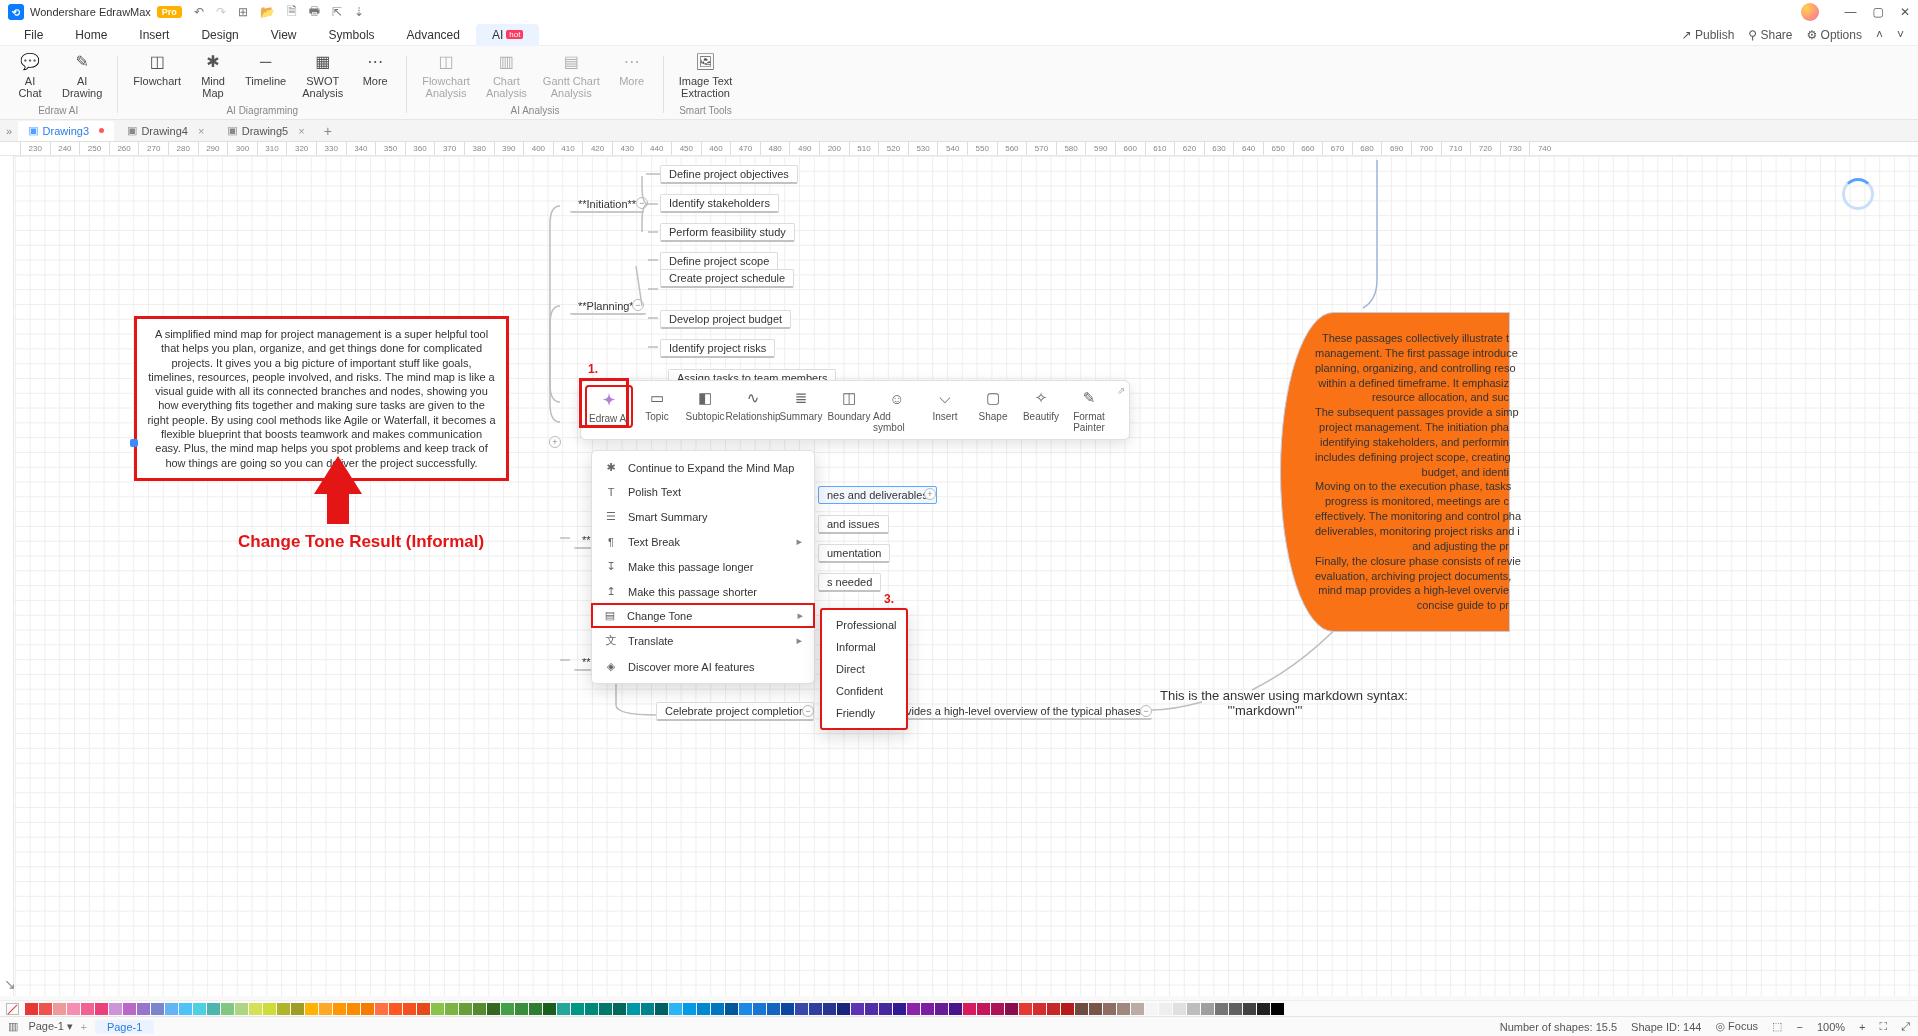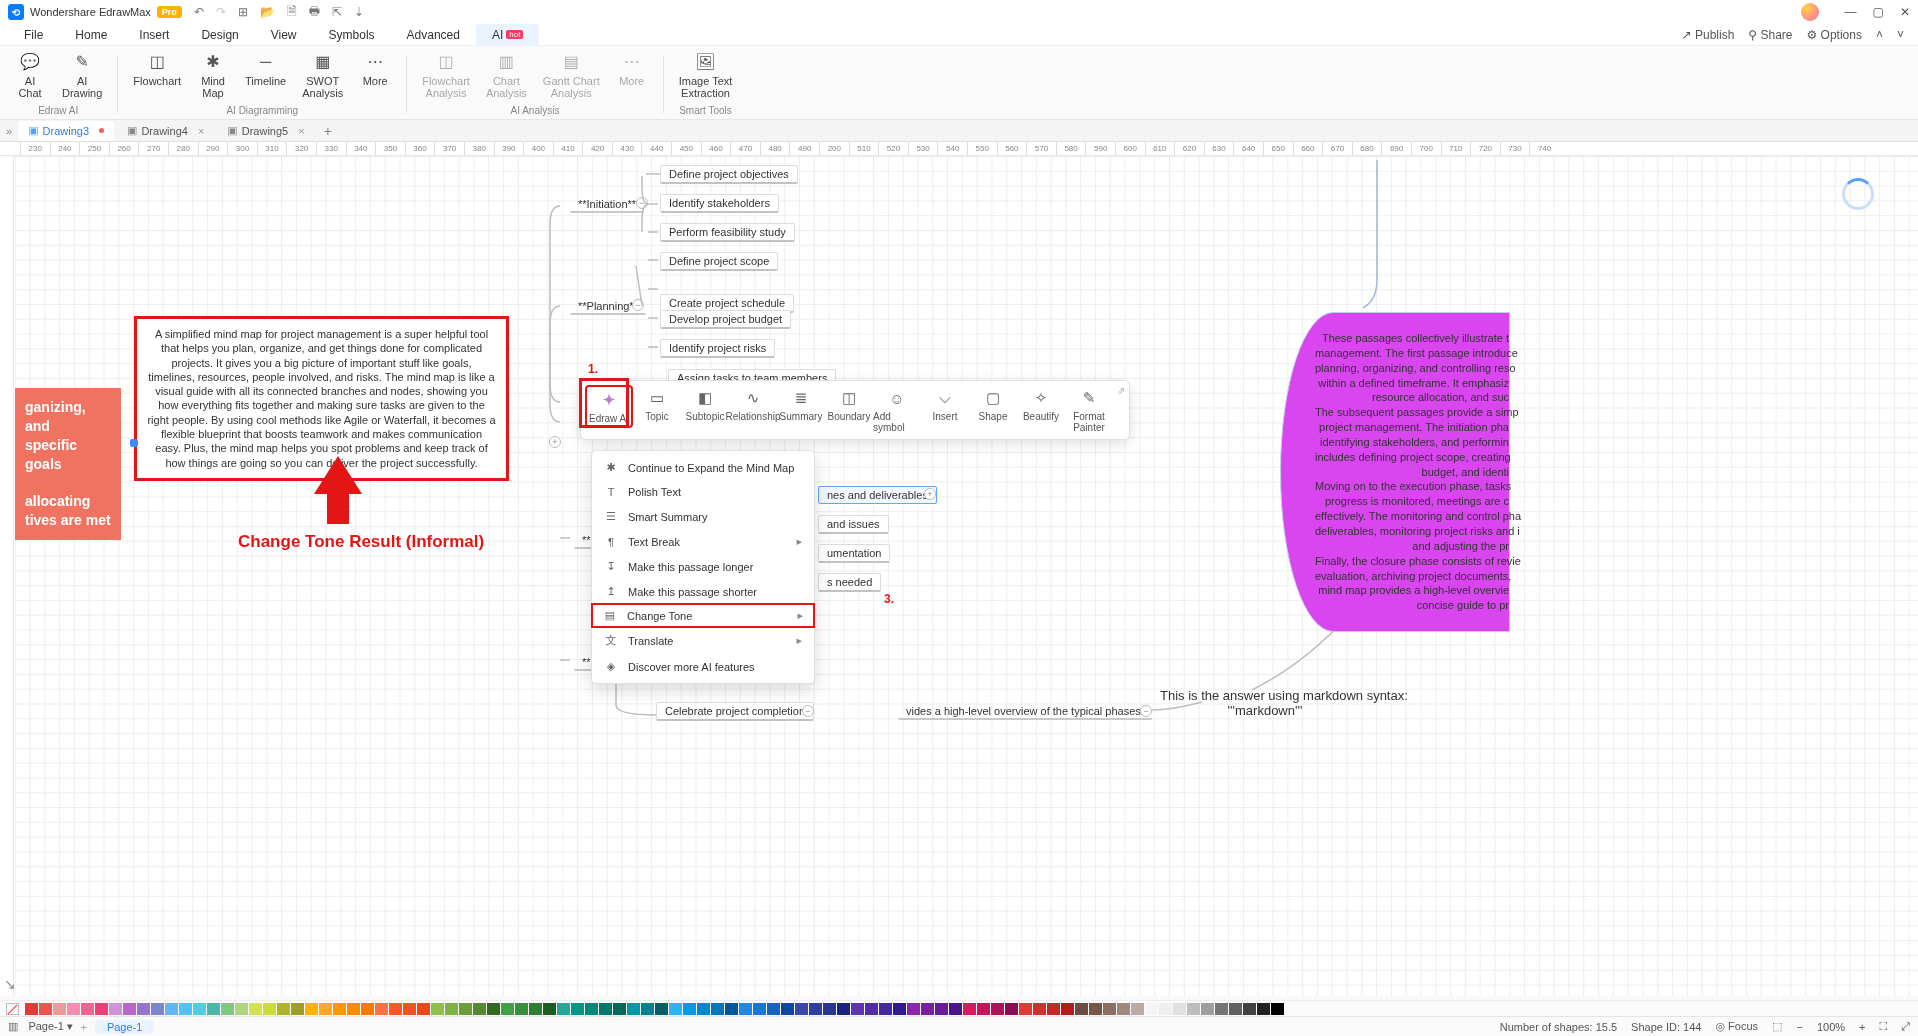--- a/index.html
+++ b/index.html
@@ -78,21 +78,21 @@
 .aidrop { position:absolute; background:#fff; border:1px solid #e0e0e0; border-radius:5px; box-shadow:0 6px 18px rgba(0,0,0,.15); font-size:11px; color:#333; width:224px; padding:4px 0;}
 .aidrop .row { display:flex; align-items:center; padding:6px 12px; gap:10px;}
 .aidrop .row .aicon { width:14px; text-align:center; color:#666;}
 .aidrop .row .arr { margin-left:auto; color:#888;}
 .aidrop .row.hl { border:2px solid #e41515; margin:-1px; padding:4px 10px;}
 
 .tonedrop { position:absolute; background:#fff; border:2px solid #e41515; border-radius:3px; box-shadow:0 6px 18px rgba(0,0,0,.15); font-size:11px; color:#333; width:88px; padding:4px 0;}
 .tonedrop .trow { padding:5px 14px; }
 
 
-.bubble { position:absolute; border:1px solid #bfcfe8; border-radius:80px 0 0 80px / 240px 0 0 240px; padding:18px 0 18px 34px; font-size:11px; color:#333; line-height:1.35; background:#d946ef;}
+.bubble { position:absolute; border:1px solid #bfcfe8; border-radius:80px 0 0 80px / 240px 0 0 240px; padding:18px 0 18px 34px; font-size:11px; color:#333; line-height:1.35; background:#f97316;}
 .ansnote { position:absolute; font-size:13px; color:#333; text-align:center;}
 
 
 .colorstrip { position:absolute; left:0; right:0; bottom:20px; height:16px; display:flex; align-items:center; padding:0 6px; background:#fbfbfb; border-top:1px solid #eee;}
 .sw { width:13px;height:12px; margin-right:1px;}
 .noclr { width:13px;height:12px;border:1px solid #bbb;position:relative;margin-right:6px;}
 .noclr:after { content:""; position:absolute; left:-1px;right:-1px;top:50%;border-top:1px solid #e33;transform:rotate(-45deg);}
 
 
 .status { position:absolute; left:0;right:0;bottom:0;height:20px;background:#fafafa;border-top:1px solid #e4e4e4;display:flex;align-items:center;font-size:11px;color:#555;padding:0 8px;}
@@ -309,24 +309,20 @@
       <div class="tick">720</div>
       <div class="tick">730</div>
       <div class="tick">740</div>
     </div>
 </div>
 
 <div class="canvas-wrap">
   <div class="canvas"></div>
   <div class="vruler"></div>
 
-  <div class="orangebox" style="left:15px;top:232px;width:106px;">
-    <span>ganizing, and</span><br><span>specific goals</span><br><br>
-    <span>allocating</span><br><span>tives are met</span>
-  </div>
 
   <div class="seltext" style="left:134px;top:160px;width:375px;">
     <span>A simplified mind map for project management is a super helpful tool that helps you plan, organize, and get things done for complicated projects. It gives you a big picture of important stuff like goals, timelines, resources, people involved, and risks. The mind map is like a visual guide with all its connected branches and nodes, showing you how everything fits together and making sure tasks are given to the right people. By using cool methods like Agile or Waterfall, it becomes a flexible blueprint that boosts teamwork and makes communication easy. Plus, the mind map helps you spot problems and keep track of how things are going so you can deliver the project successfully.</span>
   </div>
   <div class="selhandle" style="left:130px;top:283px;"></div>
   <div class="collapse" style="left:549px;top:280px;">+</div>
 
   <div style="position:absolute;left:314px;top:300px;">
     <div class="arrow-up"></div>
       <div class="arrow-stem"></div>
@@ -337,21 +333,21 @@
   <div class="collapse" style="left:636px;top:41px;">−</div>
   <div class="node lbl" style="left:570px;top:142px;">**Planning**</div>
   <div class="collapse" style="left:632px;top:143px;">−</div>
   <div class="node lbl" style="left:574px;top:376px;">**M</div>
   <div class="node lbl" style="left:574px;top:498px;">**Cl</div>
 
   <div class="node" style="left:660px;top:9px;">Define project objectives</div>
   <div class="node" style="left:660px;top:38px;">Identify stakeholders</div>
   <div class="node" style="left:660px;top:67px;">Perform feasibility study</div>
   <div class="node" style="left:660px;top:96px;">Define project scope</div>
-  <div class="node" style="left:660px;top:138px;">Create project schedule</div>
+  <div class="node" style="left:660px;top:113px;">Create project schedule</div>
   <div class="node" style="left:660px;top:154px;">Develop project budget</div>
   <div class="node" style="left:660px;top:183px;">Identify project risks</div>
   <div class="node" style="left:668px;top:213px;">Assign tasks to team members</div>
 
   <div class="node" style="left:818px;top:330px;border:1.5px solid #5fa8ff;background:#f3f8ff;">nes and deliverables</div>
   <div class="collapse" style="left:924px;top:332px;">+</div>
   <div class="node" style="left:818px;top:359px;">and issues</div>
   <div class="node" style="left:818px;top:388px;">umentation</div>
   <div class="node" style="left:818px;top:417px;">s needed</div>
   <div class="node" style="left:656px;top:546px;">Celebrate project completion</div>
@@ -470,20 +466,27 @@
         <span class="aicon">文</span>
         <span>Translate</span>
         <span class="arr">▸</span>
       </div>
     <div class="row">
         <span class="aicon">◈</span>
         <span>Discover more AI features</span>
       </div>
   </div>
 
+  <div class="tonedrop" style="left:820px;top:452px;z-index:8;">
+    <div class="trow">Professional</div>
+    <div class="trow">Informal</div>
+    <div class="trow">Direct</div>
+    <div class="trow">Confident</div>
+    <div class="trow">Friendly</div>
+  </div>
 
   <div class="bubble" style="left:1280px;top:156px;width:230px;">
     <span style="white-space:pre; text-align:right; display:block;">These passages collectively illustrate t
 management. The first passage introduce
 planning, organizing, and controlling reso
 within a defined timeframe. It emphasiz
 resource allocation, and suc
 The subsequent passages provide a simp
 project management. The initiation pha
 identifying stakeholders, and performin

